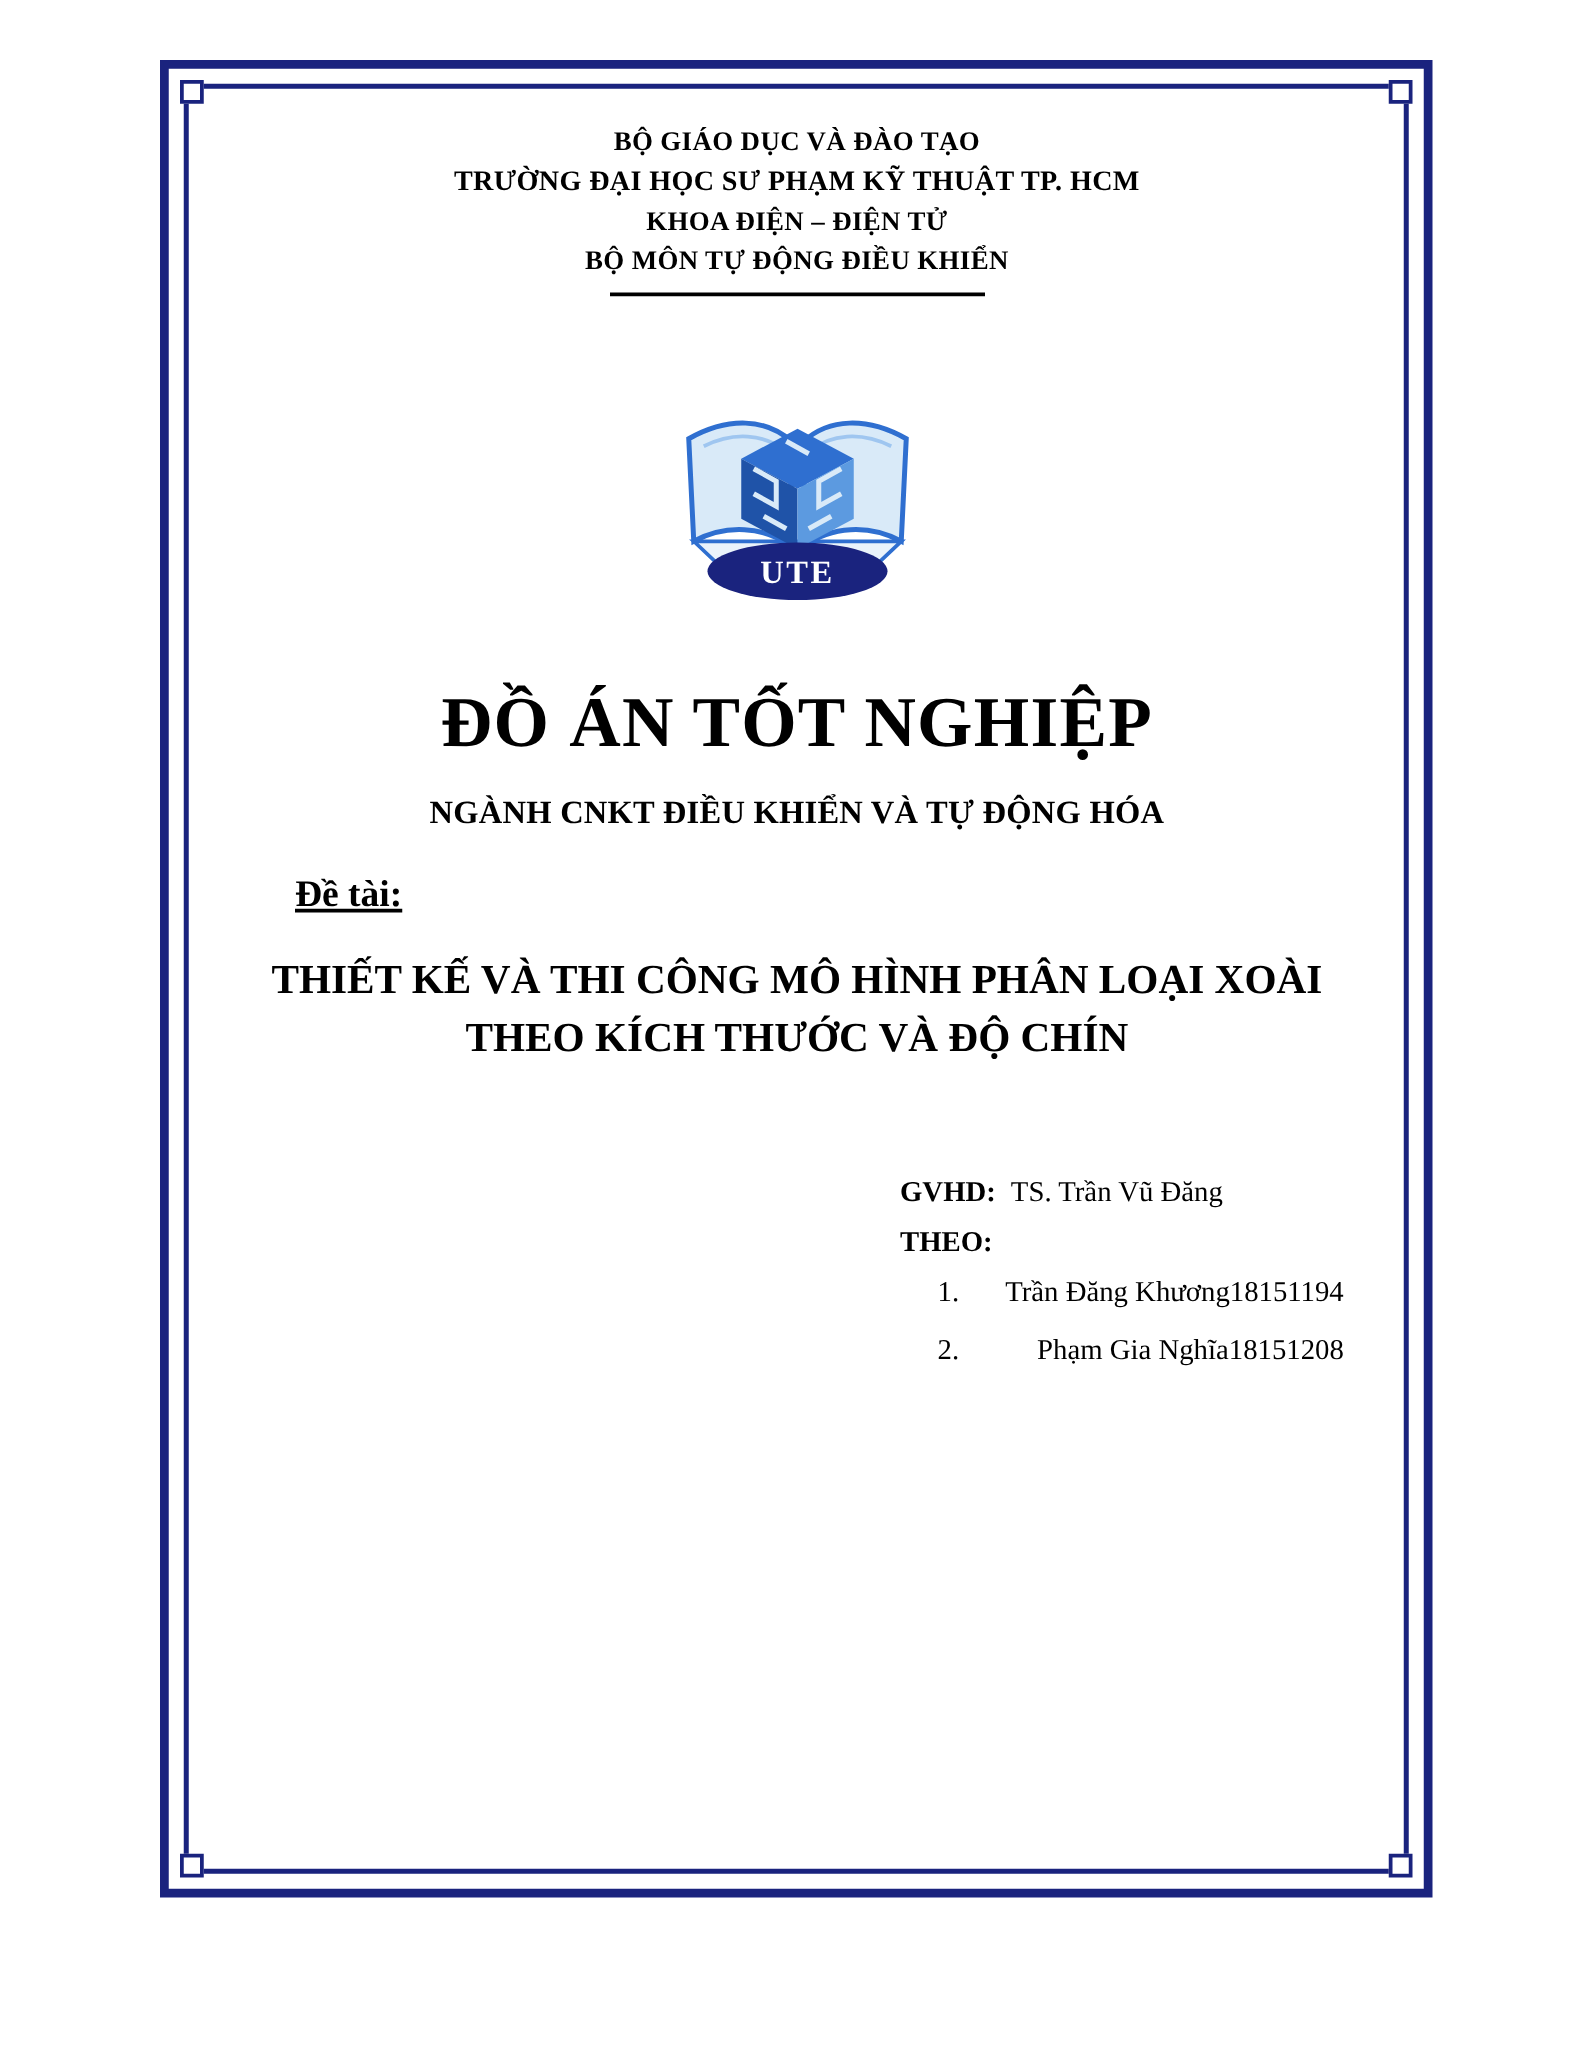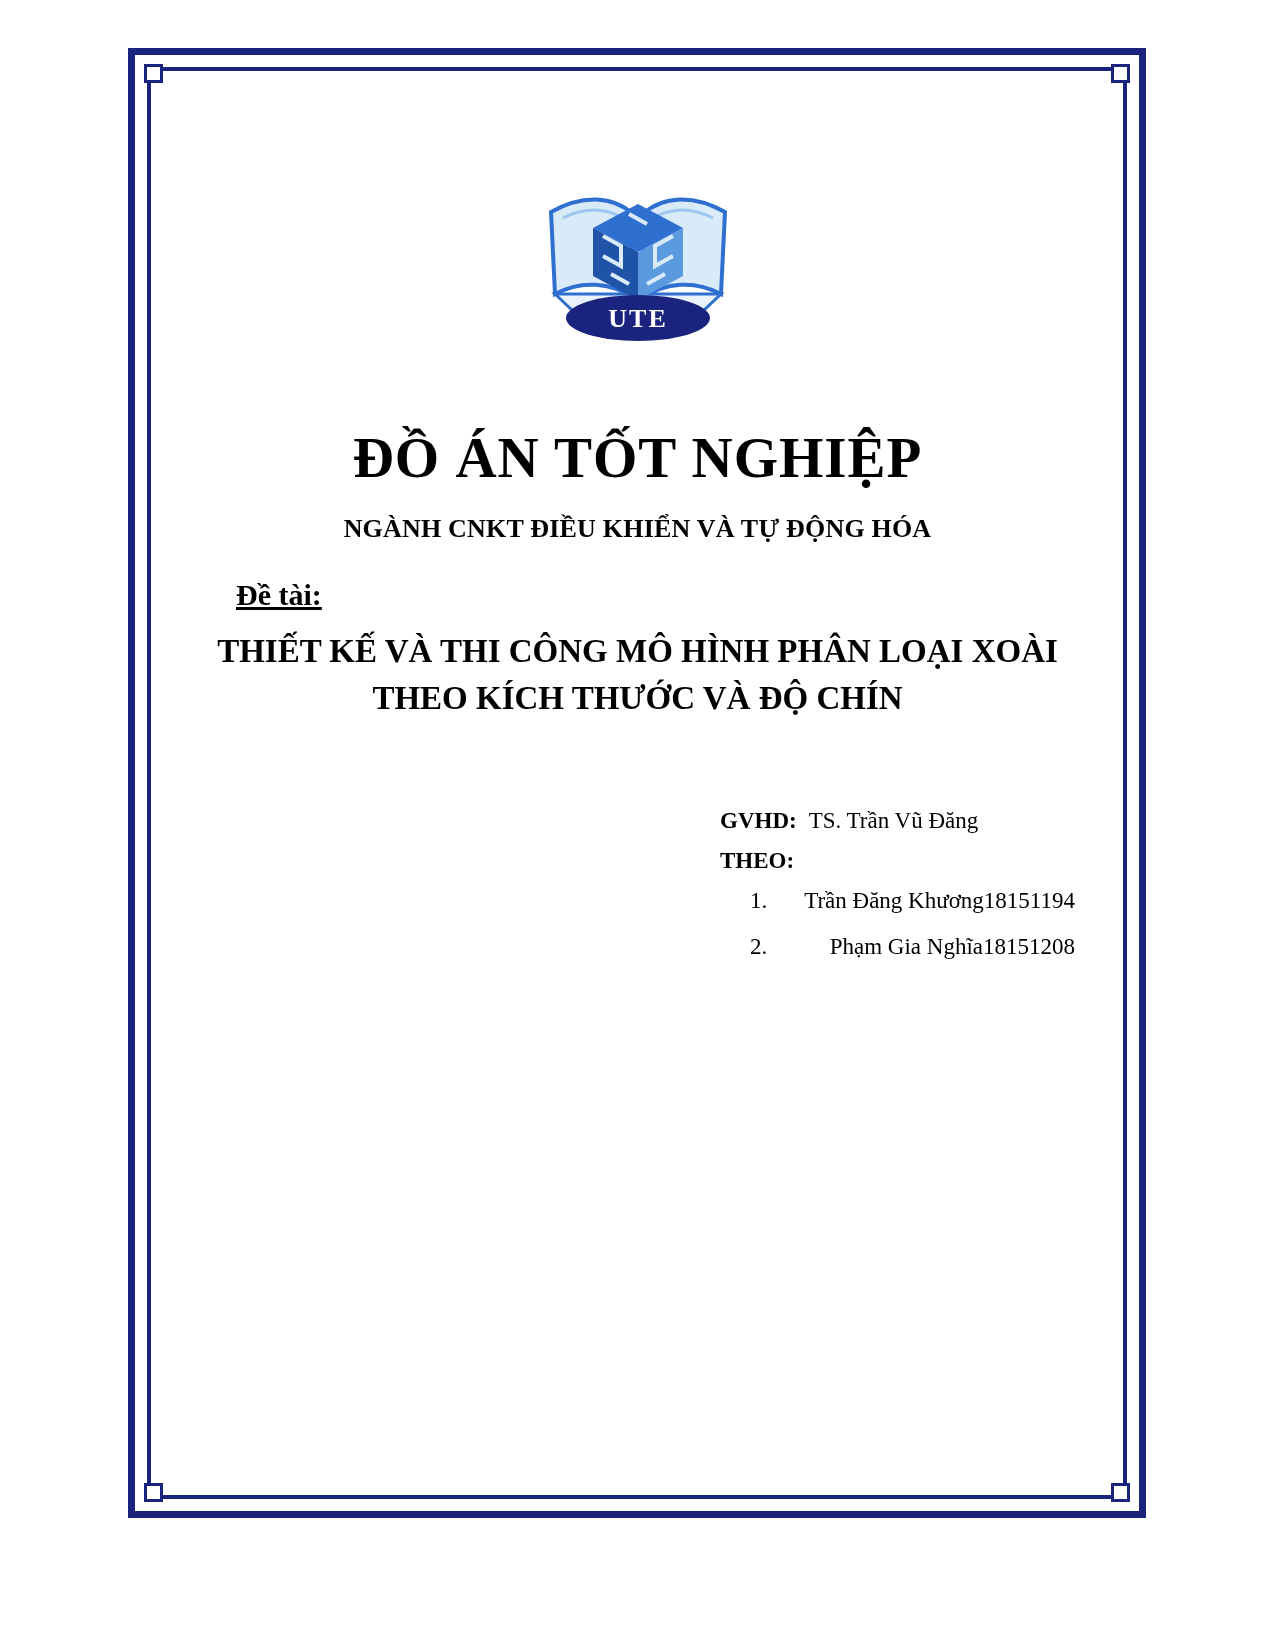--- a/index.html
+++ b/index.html
@@ -91,21 +91,21 @@
     width: 210px;
     height: 190px;
   }
 
   
   .main-title {
     text-align: center;
     font-size: 57px;
     font-weight: bold;
     letter-spacing: 1px;
-    margin-top: 68px;
+    margin-top: 50px;
     line-height: 1.05;
   }
   .sub-title {
     text-align: center;
     font-size: 26px;
     font-weight: bold;
     margin-top: 26px;
     letter-spacing: 0.2px;
   }
   .topic-label {
@@ -115,21 +115,21 @@
     font-weight: bold;
   }
   .topic-label span.u {
     text-decoration: underline;
   }
   .topic-title {
     text-align: center;
     font-size: 33px;
     font-weight: bold;
     line-height: 1.42;
-    margin-top: 16px;
+    margin-top: 28px;
     padding: 0 14px;
   }
 
   
   .people {
     margin-top: 86px;
     margin-left: 520px;
     font-size: 23px;
   }
   .people .row {
@@ -174,20 +174,27 @@
 
 <div class="frame-outer"></div>
 <div class="frame-inner"></div>
 <div class="corner tl"></div>
 <div class="corner tr"></div>
 <div class="corner bl"></div>
 <div class="corner br"></div>
 
 <div class="page">
 
+  <div class="header-block">
+    <div class="header-line hl1">BỘ GIÁO DỤC VÀ ĐÀO TẠO</div>
+    <div class="header-line hl2">TRƯỜNG ĐẠI HỌC SƯ PHẠM KỸ THUẬT TP. HCM</div>
+    <div class="header-line hl3">KHOA ĐIỆN – ĐIỆN TỬ</div>
+    <div class="header-line hl4">BỘ MÔN TỰ ĐỘNG ĐIỀU KHIỂN</div>
+    <div class="rule"></div>
+  </div>
 
   <div class="logo-wrap">
     <div class="logo">
       <svg width="210" height="190" viewBox="0 0 210 190">
 
         <path d="M18 42 C50 24 80 26 100 44 L100 128 C78 112 48 110 22 124 Z" fill="#d9eaf8" stroke="#2f6fd0" stroke-width="4"></path>
 
         <path d="M192 42 C160 24 130 26 110 44 L110 128 C132 112 162 110 188 124 Z" fill="#d9eaf8" stroke="#2f6fd0" stroke-width="4"></path>
 
         <path d="M100 44 L100 128" stroke="#2f6fd0" stroke-width="4" fill="none"></path>

